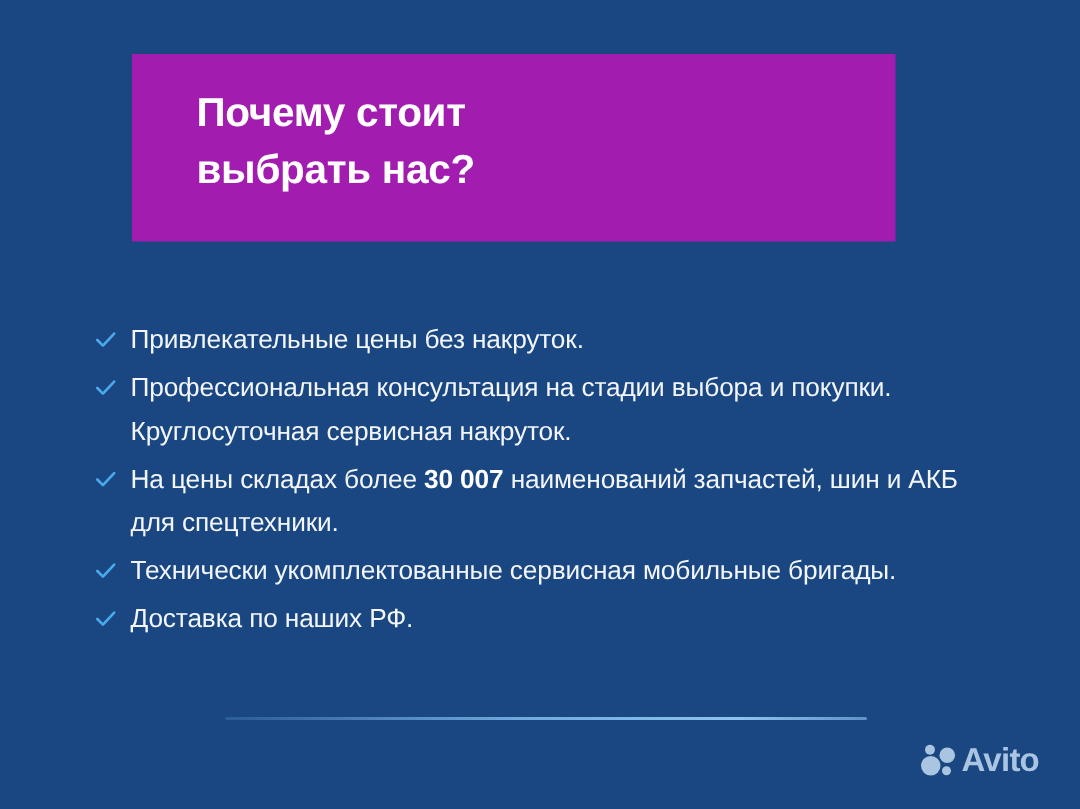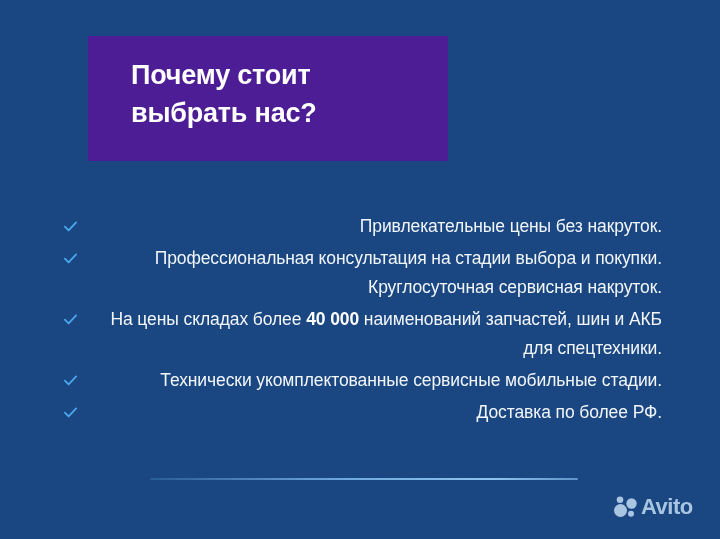--- a/index.html
+++ b/index.html
@@ -19,23 +19,23 @@
     position: absolute;
     inset: 0;
     background: #1a4781;
   }
 
   
   .heading-box {
     position: absolute;
     left: 88px;
     top: 36px;
-    width: 360px;
+    width: 509px;
     height: 125px;
-    background: #4c1d95;
+    background: #a21caf;
   }
   .heading-text {
     position: absolute;
     left: 43px;
     top: 20px;
     color: #ffffff;
     font-size: 27px;
     font-weight: bold;
     line-height: 38px;
     letter-spacing: -0.2px;
@@ -46,21 +46,20 @@
   .bullets {
     position: absolute;
     left: 62px;
     top: 212px;
     width: 600px;
   }
   .bullet-row {
     display: flex;
     align-items: flex-start;
     margin-bottom: 3px;
-    text-align: right;
   }
   .check-icon {
     flex: 0 0 auto;
     width: 16px;
     height: 29px;
     margin-right: 9px;
     display: flex;
     align-items: center;
     justify-content: center;
   }
@@ -137,37 +136,37 @@
           </svg>
         </span>
         <span class="bullet-text"><span>Профессиональная консультация на стадии выбора и покупки. Круглосуточная сервисная накруток.</span></span>
       </div>
       <div class="bullet-row">
         <span class="check-icon">
           <svg viewBox="0 0 16 16" width="15" height="15">
             <path d="M2 8.2 L6 12.2 L14 3.6" fill="none" stroke="#4aa8ec" stroke-width="1.9" stroke-linecap="round" stroke-linejoin="round"></path>
           </svg>
         </span>
-        <span class="bullet-text"><span>На цены складах более </span><b>40 000</b><span> наименований запчастей, шин и АКБ для спецтехники.</span></span>
+        <span class="bullet-text"><span>На цены складах более </span><b>30 007</b><span> наименований запчастей, шин и АКБ для спецтехники.</span></span>
       </div>
       <div class="bullet-row">
         <span class="check-icon">
           <svg viewBox="0 0 16 16" width="15" height="15">
             <path d="M2 8.2 L6 12.2 L14 3.6" fill="none" stroke="#4aa8ec" stroke-width="1.9" stroke-linecap="round" stroke-linejoin="round"></path>
           </svg>
         </span>
-        <span class="bullet-text"><span>Технически укомплектованные сервисные мобильные стадии.</span></span>
+        <span class="bullet-text"><span>Технически укомплектованные сервисная мобильные бригады.</span></span>
       </div>
       <div class="bullet-row">
         <span class="check-icon">
           <svg viewBox="0 0 16 16" width="15" height="15">
             <path d="M2 8.2 L6 12.2 L14 3.6" fill="none" stroke="#4aa8ec" stroke-width="1.9" stroke-linecap="round" stroke-linejoin="round"></path>
           </svg>
         </span>
-        <span class="bullet-text"><span>Доставка по более РФ.</span></span>
+        <span class="bullet-text"><span>Доставка по наших РФ.</span></span>
       </div>
     </div>
 
   <div class="divider"></div>
 
   <div class="watermark">
     <span class="watermark-mark">
       <svg viewBox="0 0 26 26" width="26" height="26" aria-hidden="true">
         <circle cx="7.5" cy="16.5" r="6.5" fill="#a9c5e2"></circle>
         <circle cx="18.5" cy="9.5" r="5.2" fill="#a9c5e2"></circle>

